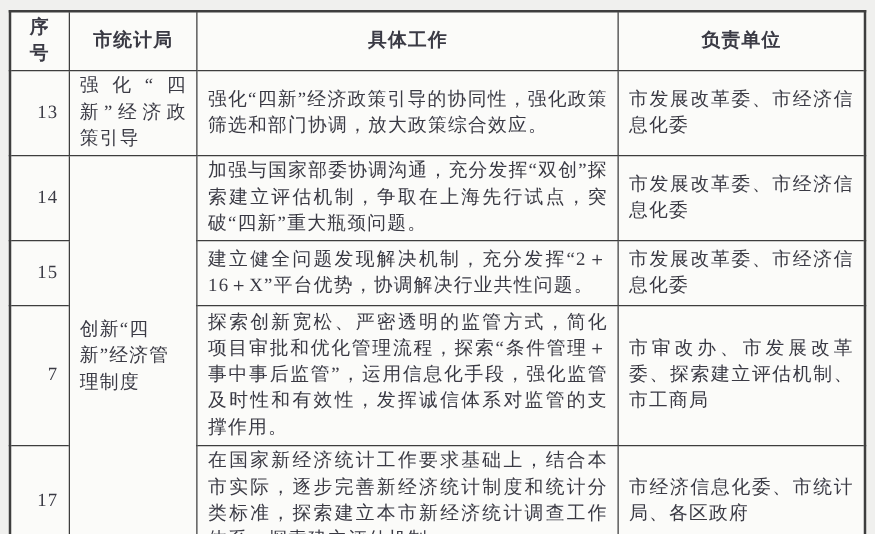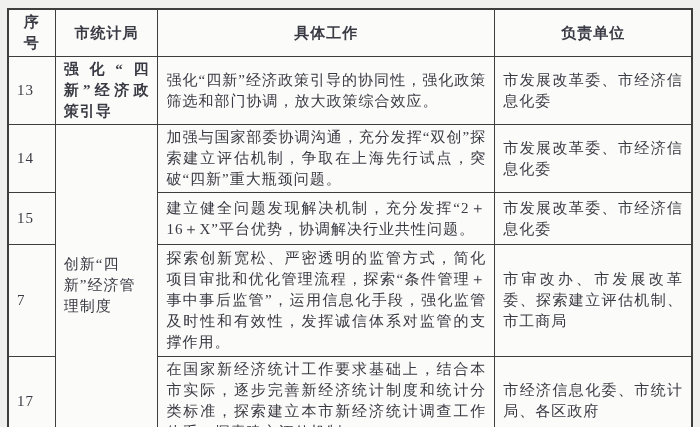--- a/index.html
+++ b/index.html
@@ -40,29 +40,28 @@
   th.col-task  { width: 100px; }
   th.col-work  { width: 328px; }
   th.col-unit  { width: 192px; }
   table.task-table th {
     font-weight: bold;
     text-align: center;
     height: 32px;
     font-size: 15px;
   }
   td.cell-no {
-    text-align: left;
+    text-align: right;
     font-family: "Liberation Serif", "DejaVu Serif", serif;
     letter-spacing: 0;
   }
   td.cell-task {
     text-align: justify;
     text-justify: inter-character;
     padding: 2px 6px;
-    font-weight: bold;
   }
   td.cell-task-merged {
     text-align: left;
     padding: 2px 6px;
   }
   td.cell-work {
     text-align: justify;
     text-justify: inter-character;
   }
   td.cell-unit {

